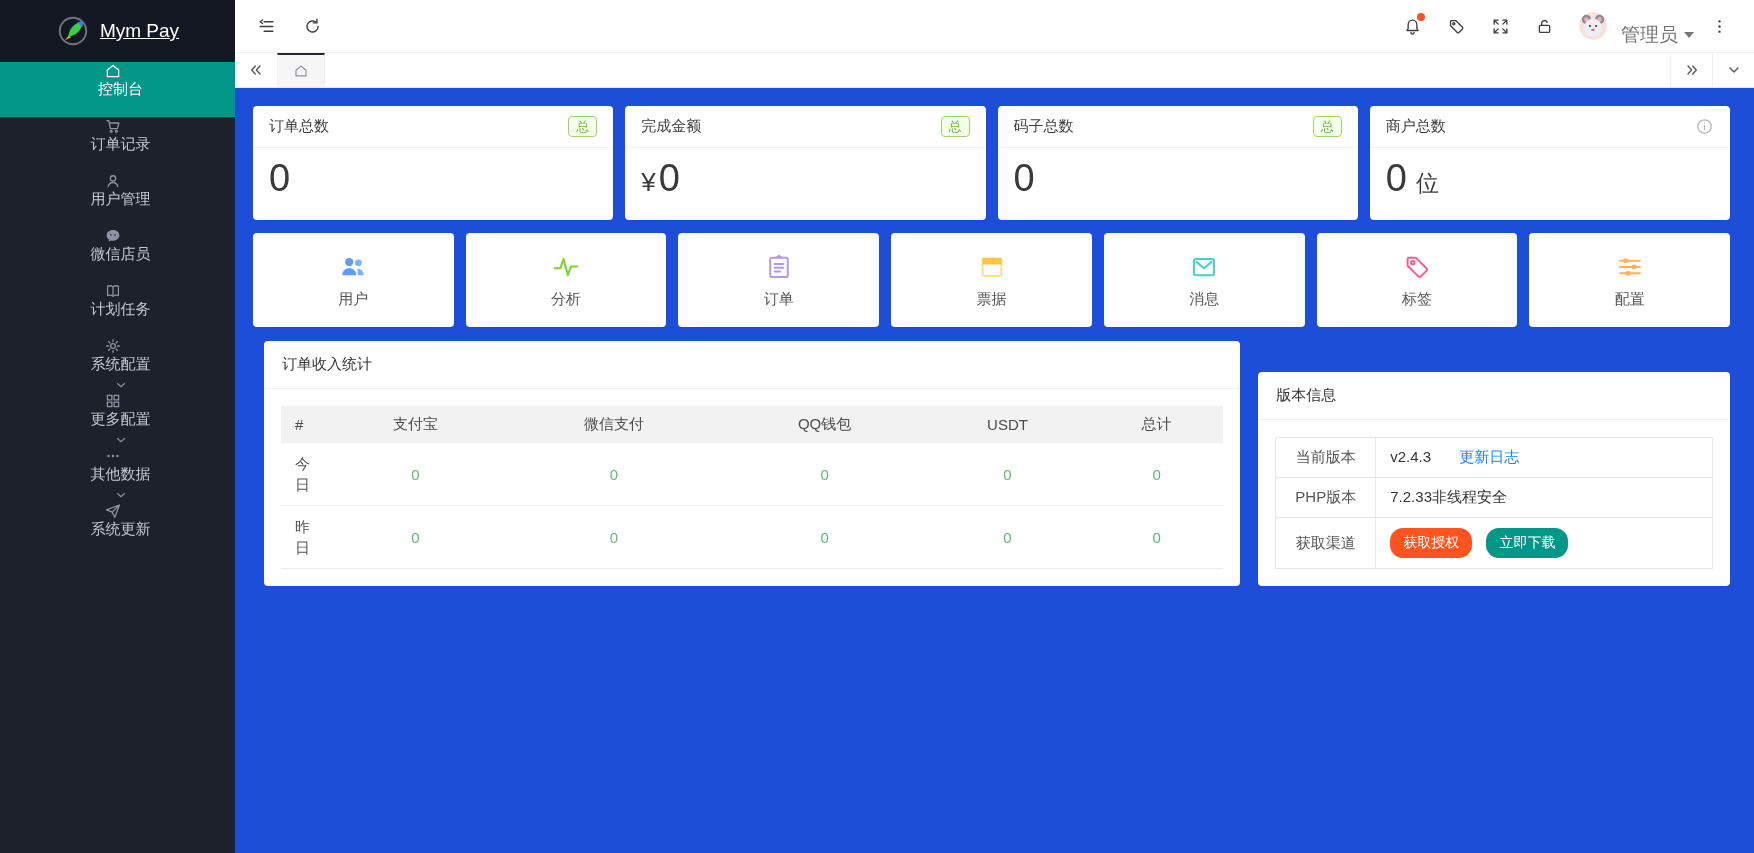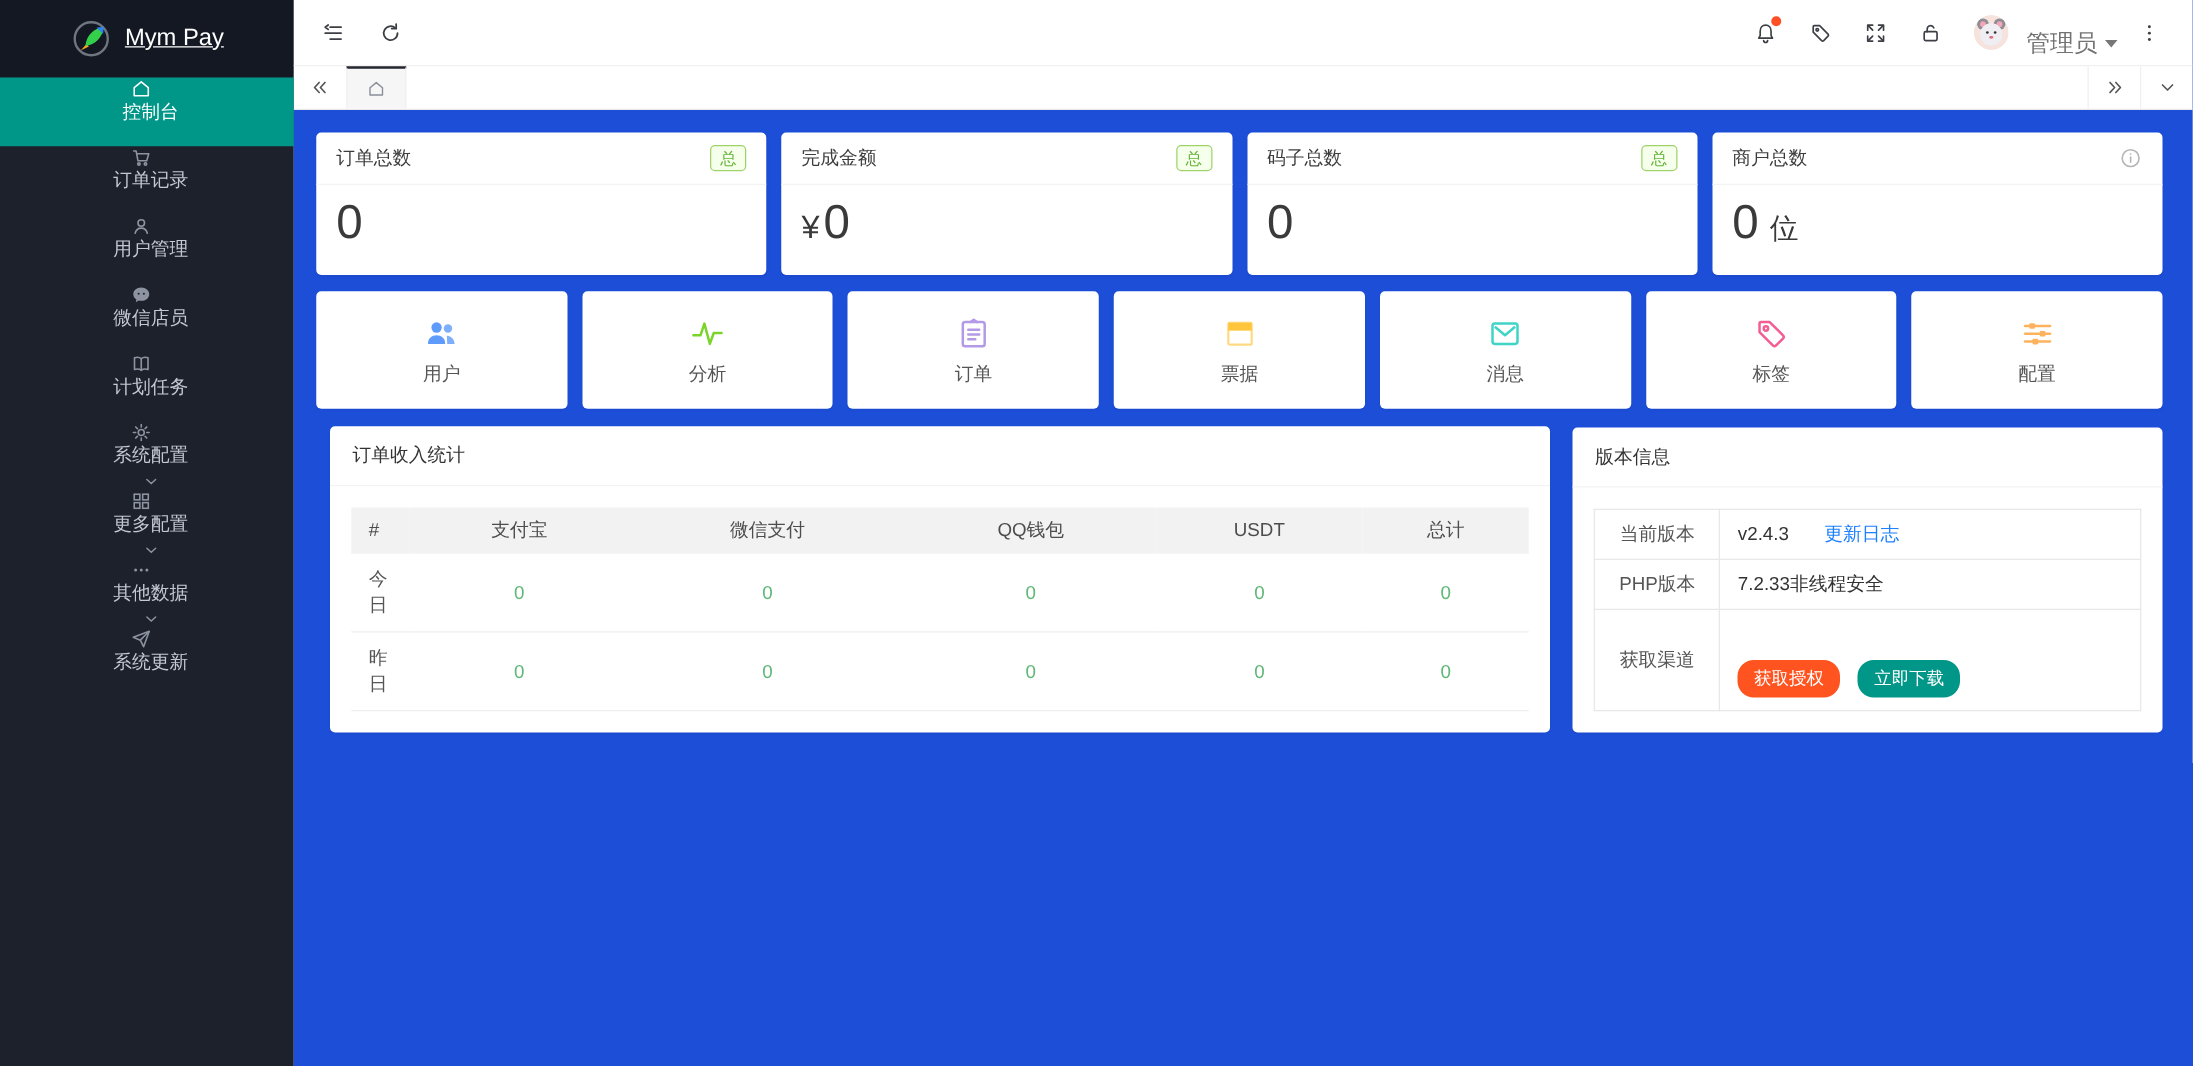--- a/index.html
+++ b/index.html
@@ -80,21 +80,21 @@
   table.income th { background:#f2f2f2; color:#4d4d4d; font-weight:normal; padding:9px 8px; text-align:center; }
   table.income th.cfirst { text-align:left; padding-left:14px; width:46px; }
   table.income td { padding:10px 8px; text-align:center; border-bottom:1px solid #eee; color:#5fb878; }
   table.income td.rl { color:#555; text-align:left; padding-left:14px; width:46px; word-break:break-all; line-height:21px; }
 
   table.version { width:100%; border-collapse:collapse; font-size:15px; }
   table.version td { border:1px solid #e8e8e8; padding:10px 12px; }
   table.version td.vl { width:100px; text-align:center; color:#555; }
   table.version td.vv { color:#333; padding-left:14px; }
   .vlink { color:#1e80ff; text-decoration:none; margin-left:24px; cursor:pointer; }
-  .btn { border:none; color:#fff; font-size:14px; padding:6px 13px; border-radius:13px; cursor:pointer; font-family:inherit; margin-right:10px;margin-top:30px; }
+  .btn { border:none; color:#fff; font-size:14px; padding:6px 13px; border-radius:13px; cursor:pointer; font-family:inherit; margin-right:10px; }
 </style>
 </head>
 <body>
 
 <div class="app">
 
   <aside class="sidebar">
     <div class="logo">
       <svg viewBox="0 0 36 36">
         <circle cx="18" cy="18" r="14" fill="none" stroke="#6f7680" stroke-width="2"></circle>

